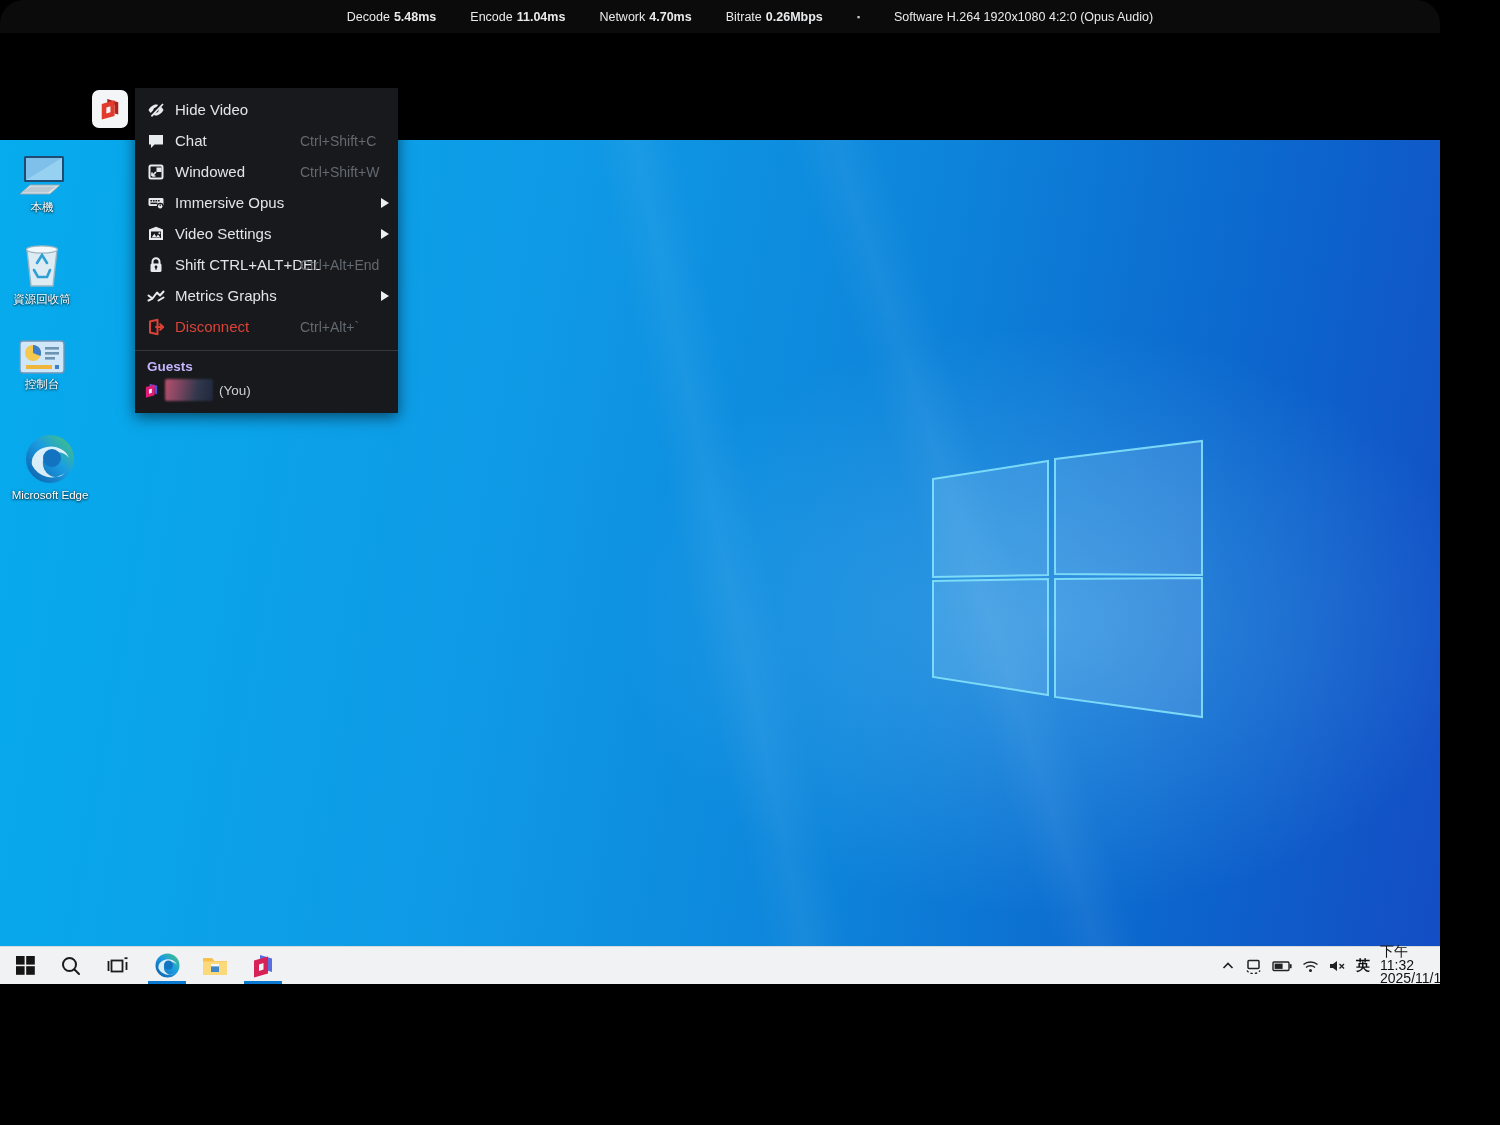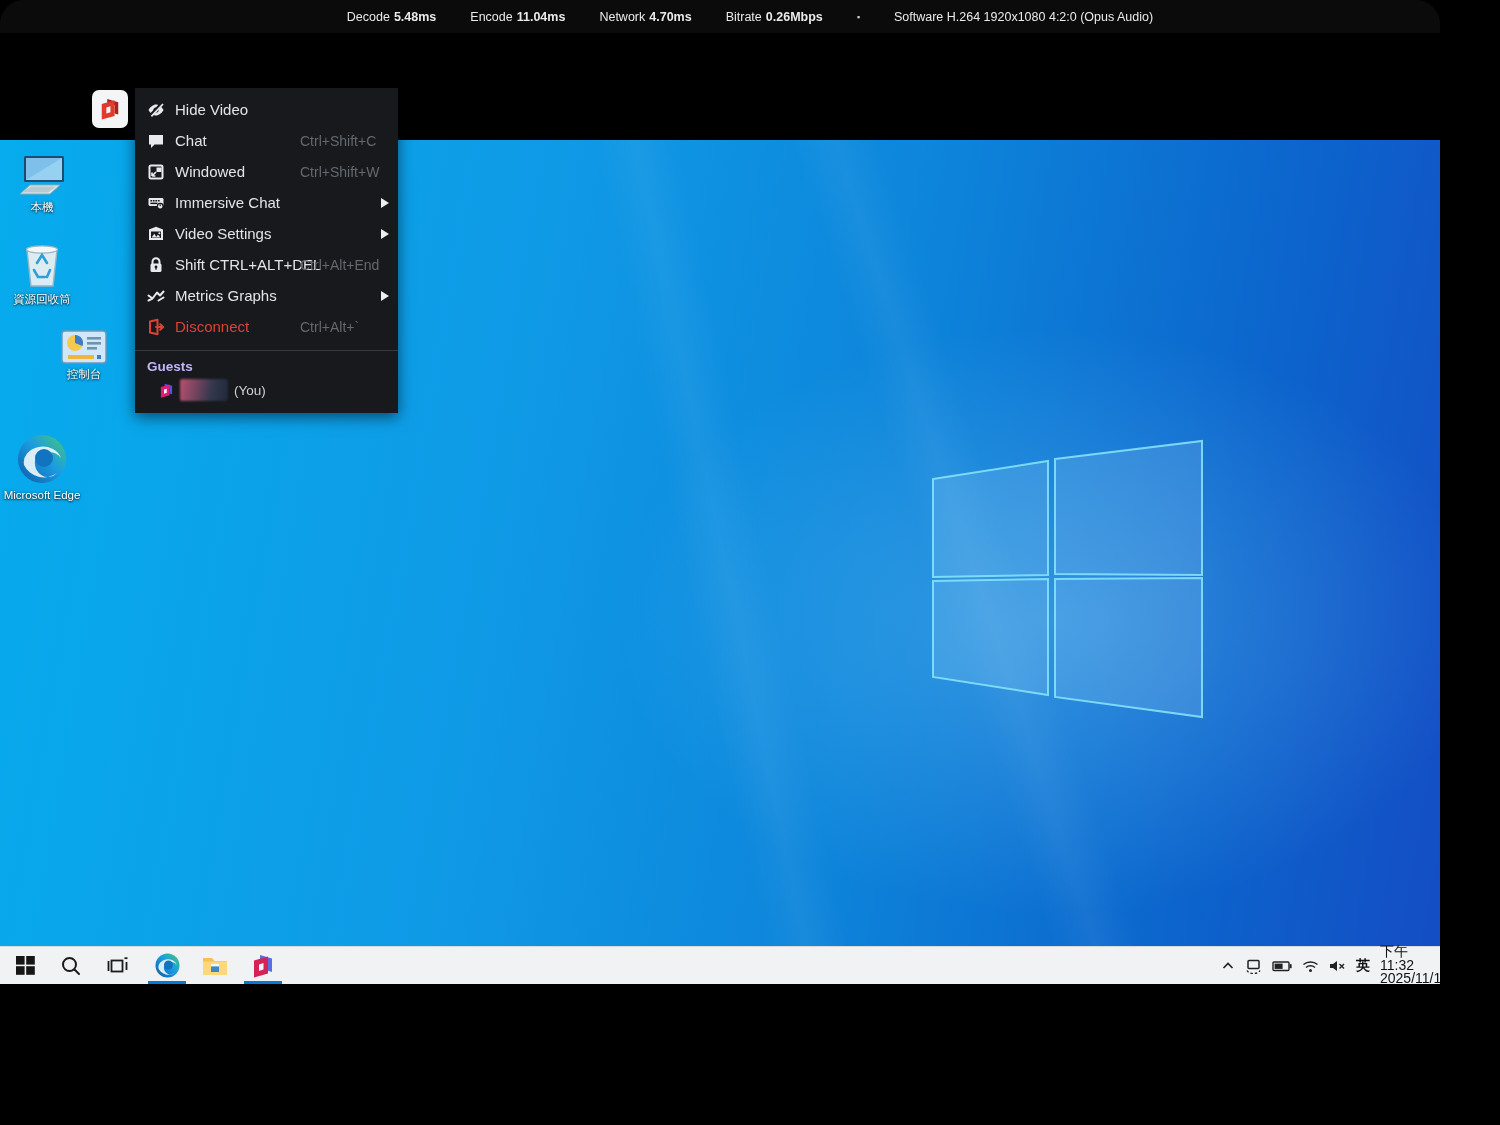--- a/index.html
+++ b/index.html
@@ -39,21 +39,21 @@
         padding:6px 0 10px 0;box-shadow:0 4px 14px rgba(0,0,0,.55);}
   .menu-item{position:relative;height:31px;display:flex;align-items:center;padding:0 12px;color:#e2e5e8;}
   .mi-icon{width:18px;height:18px;display:flex;align-items:center;justify-content:center;flex:0 0 18px;}
   .mi-label{font-size:15px;margin-left:10px;white-space:nowrap;}
   .mi-shortcut{position:absolute;left:165px;font-size:14px;color:#63696f;white-space:nowrap;}
   .mi-arrow{position:absolute;right:9px;width:0;height:0;border-left:8px solid #eceef0;
             border-top:5.5px solid transparent;border-bottom:5.5px solid transparent;}
   .menu-item.danger{color:#dd4237;}
   .menu-divider{height:1px;background:#35393e;margin:8px 0 6px 0;}
   .guests-header{padding:2px 12px 4px 12px;color:#c4b5fd;font-size:13.5px;font-weight:bold;}
-  .guest-row{display:flex;align-items:center;padding:1px 12px 2px 24px;gap:6px;}
+  .guest-row{display:flex;align-items:center;padding:1px 12px 2px 9px;gap:6px;}
   .guest-avatar{width:48px;height:22px;border-radius:2px;
                 background:linear-gradient(100deg,#b8506e 0%,#7e4560 30%,#32384d 65%,#20283c 100%);
                 filter:blur(1.2px);}
   .guest-you{color:#cdd1d4;font-size:13.5px;}
 
   
   .taskbar{position:absolute;left:0;bottom:0;width:1500px;height:37px;background:#f1f2f3;
            border-top:1px solid #d8d9da;display:flex;align-items:center;}
   .tb-btn{position:absolute;top:0;height:37px;width:46px;display:flex;align-items:center;justify-content:center;}
   .tb-underline{position:absolute;bottom:0;height:3px;width:38px;left:4px;background:#0b78d0;}
@@ -105,35 +105,35 @@
         <ellipse cx="22" cy="9.5" rx="15.5" ry="3.6" fill="#f4f8fa" stroke="#9db6c2" stroke-width="1.2"></ellipse>
         <g stroke="#2f9fd6" stroke-width="2.6" fill="none" stroke-linecap="round">
           <path d="M17 23 l5 -8 l5 8"></path>
           <path d="M14 30 l4 7 h7"></path>
           <path d="M30 30 l-3 7"></path>
         </g>
       </svg>
       <div class="lbl">資源回收筒</div>
     </div>
 
-    <div class="desk-icon" style="left:0;top:189px;padding-left:42px;">
+    <div class="desk-icon" style="left:0;top:199px;">
       <svg width="48" height="36" viewBox="0 0 48 36">
         <rect x="2" y="2" width="44" height="32" rx="3" fill="#cfe7f8" stroke="#6e96ba" stroke-width="1.4"></rect>
         <circle cx="15" cy="14" r="8" fill="#f5c84e"></circle>
         <path d="M15 14 L15 6 A8 8 0 0 1 22.5 17 Z" fill="#3c7cc8"></path>
         <rect x="27" y="8" width="14" height="2.6" fill="#6f94b2"></rect>
         <rect x="27" y="13" width="14" height="2.6" fill="#6f94b2"></rect>
         <rect x="27" y="18" width="10" height="2.6" fill="#6f94b2"></rect>
         <rect x="8" y="26" width="26" height="4" fill="#f0b63c"></rect>
         <rect x="37" y="26" width="4" height="4" fill="#3c7cc8"></rect>
       </svg>
       <div class="lbl">控制台</div>
     </div>
 
-    <div class="desk-icon" style="left:0;top:292px;">
+    <div class="desk-icon" style="left:8px;top:292px;">
       <svg width="54" height="54" viewBox="0 0 54 54">
         <defs>
           <linearGradient id="eg-desk" x1="0" y1="1" x2="1" y2="0">
             <stop offset="0" stop-color="#0c59a4"></stop>
               <stop offset="0.55" stop-color="#1b9de2"></stop>
               <stop offset="1" stop-color="#49c873"></stop>
           </linearGradient>
         </defs>
         <circle cx="27" cy="27" r="24" fill="url(#eg-desk)"></circle>
         <path d="M9 33 a19 16 0 0 1 37 -7 a14 11 0 0 0 -26 3 a13 14 0 0 0 22 12 a22 22 0 0 1 -33 -8 z" fill="#eaf6fd" opacity="0.92"></path>
@@ -298,21 +298,21 @@
               <rect x="5.9" y="6" width="1.7" height="1.5"></rect>
               <rect x="8.4" y="6" width="1.7" height="1.5"></rect>
               <rect x="10.9" y="6" width="1.7" height="1.5"></rect>
             <rect x="3.4" y="8.6" width="7" height="1.5"></rect>
           </g>
           <circle cx="13.2" cy="12.2" r="3.4" fill="#17191d"></circle>
           <circle cx="13.2" cy="12.2" r="2.2" fill="#e8ebee"></circle>
           <rect x="12.6" y="10.4" width="1.2" height="1.8" fill="#17191d"></rect>
         </svg>
       </span>
-      <span class="mi-label">Immersive Chat</span>
+      <span class="mi-label">Immersive Opus</span>
       <span class="mi-shortcut"></span>
       <span class="mi-arrow"></span>
     </div>
 
     <div class="menu-item">
       <span class="mi-icon">
         <svg width="18" height="18" viewBox="0 0 18 18">
           <path d="M2 4.5 L9 1.8 L16 4.5 V15 H2 Z" fill="#e8ebee"></path>
           <rect x="4" y="6.5" width="10" height="6.5" fill="#17191d"></rect>
           <polygon points="4.6,12.4 7.4,8.8 9.6,12.4" fill="#e8ebee"></polygon>

